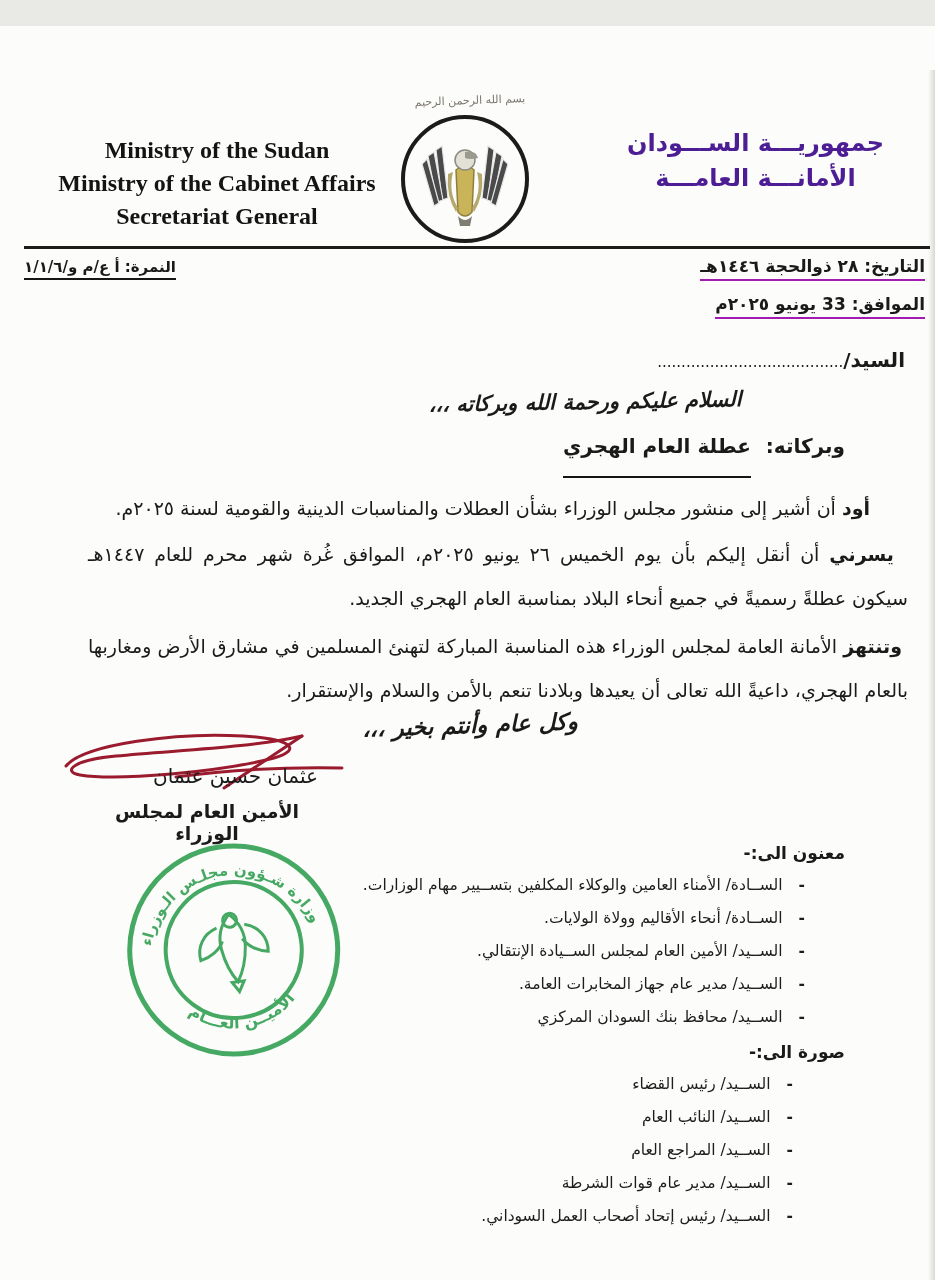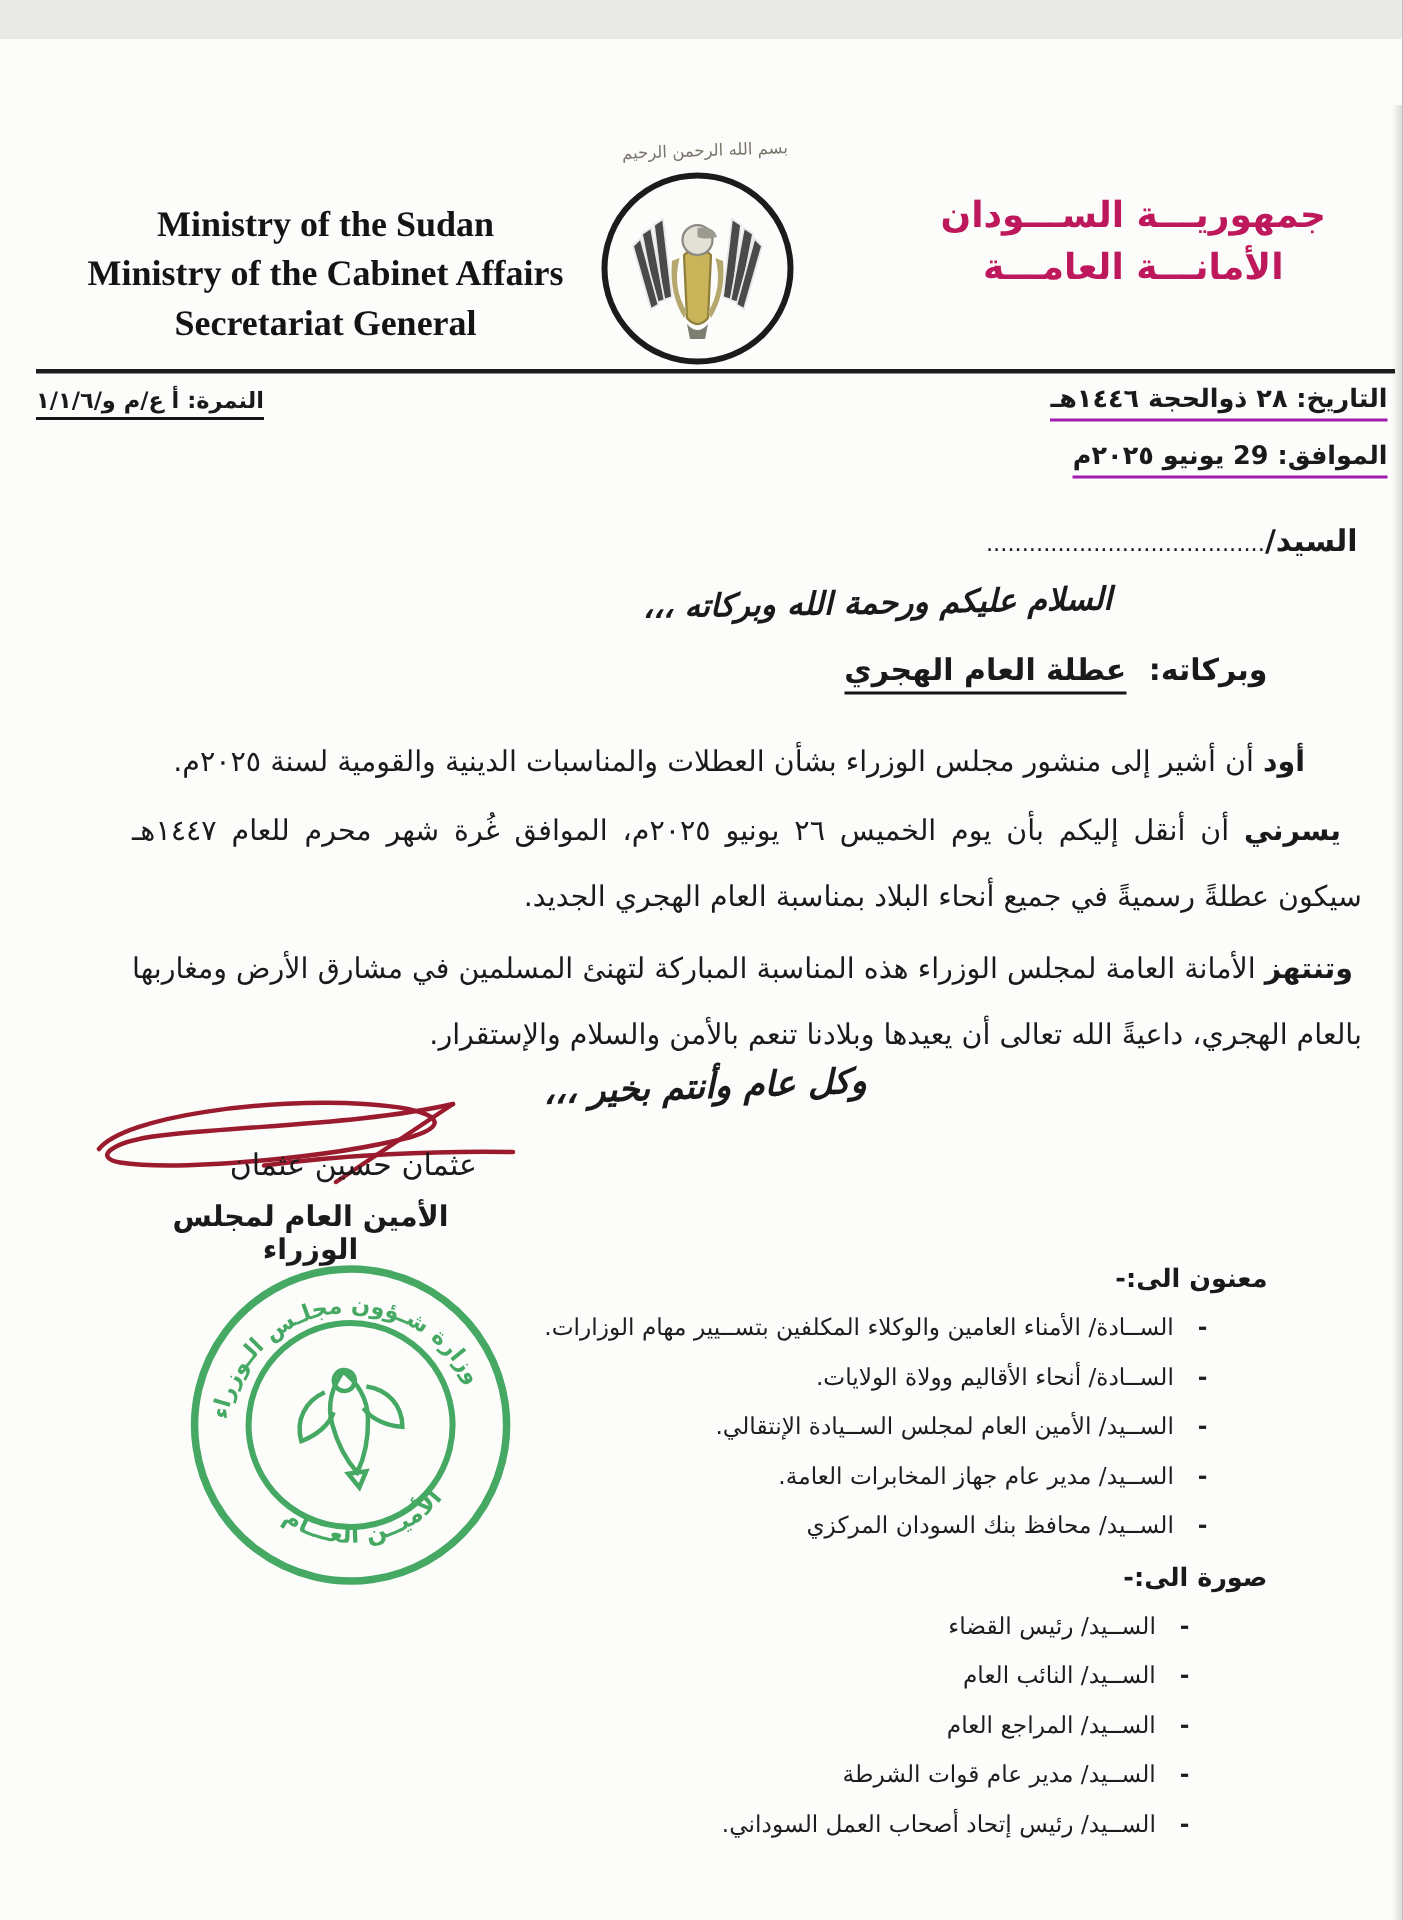--- a/index.html
+++ b/index.html
@@ -12,41 +12,41 @@
   .scan-band-top{position:absolute;left:0;top:0;width:935px;height:26px;background:#e9e9e6;}
   .scan-edge-right{position:absolute;right:0;top:70px;width:7px;height:1210px;
     background:linear-gradient(to left,#d9d9d4,rgba(217,217,212,0));}
 
   
   .bismillah{position:absolute;left:400px;top:94px;width:140px;text-align:center;
     font-size:11px;color:#7a756b;transform:rotate(-2deg);direction:rtl;}
   .head-en{position:absolute;left:52px;top:134px;width:330px;text-align:center;direction:ltr;
     font-family:"Liberation Serif", serif;font-weight:700;font-size:24px;line-height:33px;color:#141414;}
   .head-ar{position:absolute;left:588px;top:126px;width:335px;text-align:center;direction:rtl;
-    font-weight:700;font-size:24px;line-height:35px;color:#be185d;}
+    font-weight:700;font-size:24px;line-height:35px;color:#4c1d95;}
   .emblem{position:absolute;left:398px;top:112px;}
 
   .rule-top{position:absolute;left:24px;top:246px;width:906px;height:3px;background:#1c1c1c;}
 
   
   .date-hijri,.date-greg{position:absolute;right:10px;direction:rtl;font-weight:700;font-size:17px;
     border-bottom:2px solid #a21caf;padding-bottom:3px;}
   .date-hijri{top:256px;}
   .date-greg{top:294px;}
   .ref-no{position:absolute;left:24px;top:258px;direction:rtl;font-weight:700;font-size:15px;
     border-bottom:2px solid #151515;padding-bottom:2px;}
 
   
   .addressee{position:absolute;right:30px;top:348px;direction:rtl;font-size:20px;}
   .addressee .lbl{font-weight:700;}
   .addressee .dots{font-size:15px;letter-spacing:1px;}
   .greeting{position:absolute;left:420px;top:390px;width:330px;text-align:center;direction:rtl;
     font-style:italic;font-weight:700;font-size:21px;transform:rotate(-1deg);}
   .subject{position:absolute;right:90px;top:434px;direction:rtl;font-size:20px;font-weight:700;}
-  .subject .subj-text{border-bottom:2.5px solid #151515;padding-bottom:3px;margin-right:8px;}
+  .subject .subj-text{border-bottom:2.5px solid #151515;padding-bottom:18px;margin-right:8px;}
 
   .body-text{position:absolute;left:88px;top:486px;width:820px;direction:rtl;
     font-size:19px;line-height:44px;text-align:justify;}
   .body-text p{margin:0 0 2px 0;}
   .body-text p b{font-weight:700;}
   .p1{text-indent:38px;}
   .p2{text-indent:14px;}
   .p3{text-indent:6px;margin-top:4px !important;}
 
   .closing{position:absolute;left:315px;top:712px;width:310px;text-align:center;direction:rtl;
@@ -113,21 +113,21 @@
   </div>
 
   <div class="head-ar">
     <div>جمهوريـــة الســـودان</div>
     <div>الأمانـــة العامـــة</div>
   </div>
 
   <div class="rule-top"></div>
 
   <div class="date-hijri">التاريخ: ٢٨  ذوالحجة ١٤٤٦هـ</div>
-  <div class="date-greg">الموافق: 29 يونيو ٢٠٢٥م</div>
+  <div class="date-greg">الموافق: 33 يونيو ٢٠٢٥م</div>
   <div class="ref-no">النمرة: أ ع/م و/١/١/٦</div>
 
   <div class="addressee">
     <span class="lbl">السيد/</span><span class="dots">.......................................</span>
   </div>
 
   <div class="greeting">السلام عليكم ورحمة الله وبركاته ،،،</div>
 
   <div class="subject">
     <span>وبركاته:</span>

